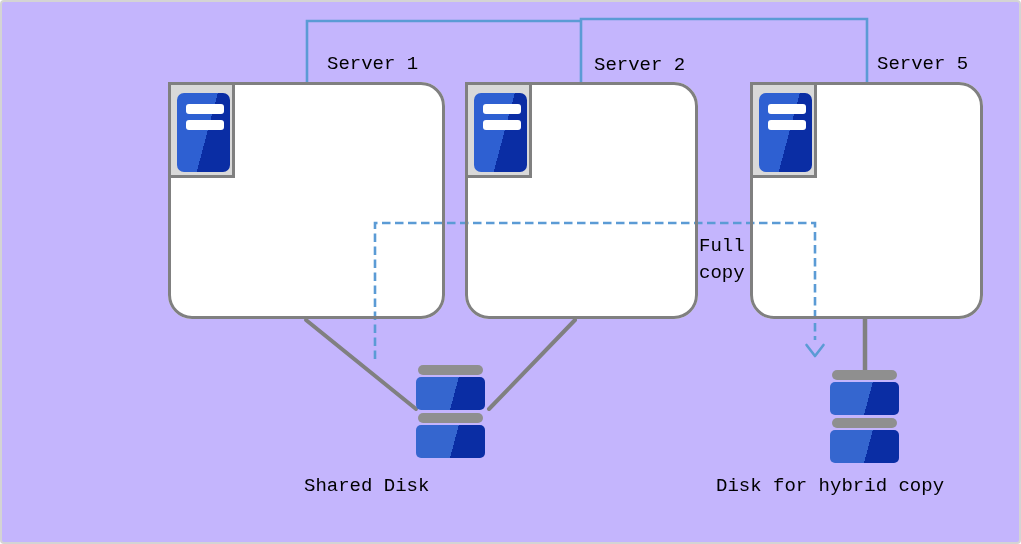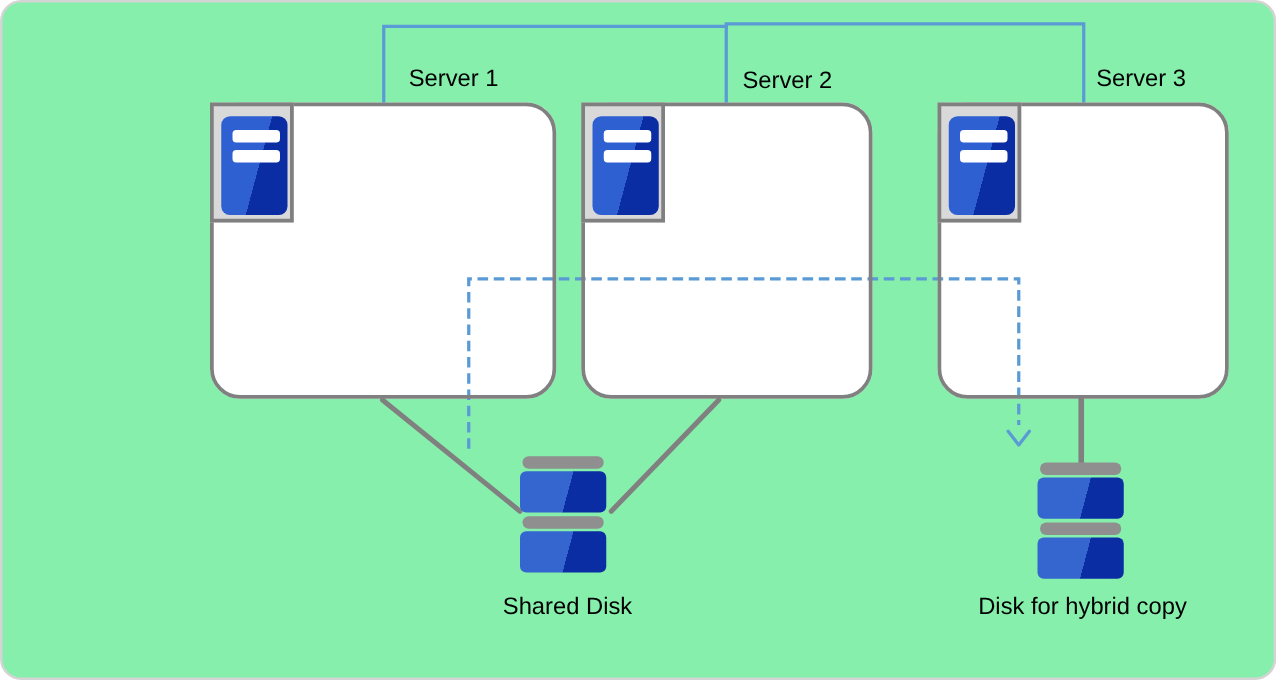--- a/index.html
+++ b/index.html
@@ -1,21 +1,21 @@
 <!DOCTYPE html>
 <html><head>
 <meta charset="utf-8">
 <style>
   html,body { margin:0; padding:0; background:#ffffff; }
   .canvas {
     position:relative; width:1021px; height:544px;
-    background:#86efac;
-    border:2px solid #d4d4d4; border-radius:17px;
+    background:#c4b5fd;
+    border:2px solid #d4d4d4; border-radius:4px;
     box-sizing:border-box; overflow:hidden;
-    font-family:Liberation Sans, sans-serif;
+    font-family:Liberation Mono, monospace;
     color:#000;
   }
   .layer { position:absolute; left:0; top:0; width:1021px; height:544px; }
   .fills   { z-index:1; }
   .lines   { z-index:2; }
   .borders { z-index:3; }
   .widgets { z-index:4; }
 
   .box-fill { position:absolute; background:#ffffff; border-radius:24px; }
   .box-outline {
@@ -53,21 +53,21 @@
   }
 
   .lbl { position:absolute; font-size:19px; line-height:24px; white-space:nowrap; }
   .lbl-s1 { left:325px; top:50px; }
   .lbl-s2 { left:592px; top:51px;text-align:center; }
   .lbl-s3 { left:875px; top:50px; }
   .lbl-fullcopy {
     left:697px; top:231px; width:60px;
     white-space:normal; line-height:27px;
   }
-  .lbl-center { white-space:normal; text-align:center; line-height:26px; }
+  .lbl-center { white-space:normal; text-align:left; line-height:26px; }
   .lbl-shared { left:302px; top:471px; width:300px; }
   .lbl-hybrid { left:714px; top:471px; width:300px; }
 </style>
 </head>
 <body>
 
 <div class="canvas">
 
   <div class="layer fills">
     <div class="box-fill bf1"></div>
@@ -110,22 +110,23 @@
     </div>
     <div class="server-icon si3">
       <div class="tower">
         <div class="led led1"></div>
         <div class="led led2"></div>
       </div>
     </div>
 
     <div class="lbl lbl-s1">Server 1</div>
     <div class="lbl lbl-s2">Server 2</div>
-    <div class="lbl lbl-s3">Server 3</div>
+    <div class="lbl lbl-s3">Server 5</div>
 
+    <div class="lbl lbl-fullcopy">Full copy</div>
 
     <div class="disk-stack ds-shared">
       <div class="platter"></div>
       <div class="disk-body"></div>
       <div class="platter platter2"></div>
       <div class="disk-body"></div>
     </div>
 
     <div class="disk-stack ds-hybrid">
       <div class="platter"></div>

